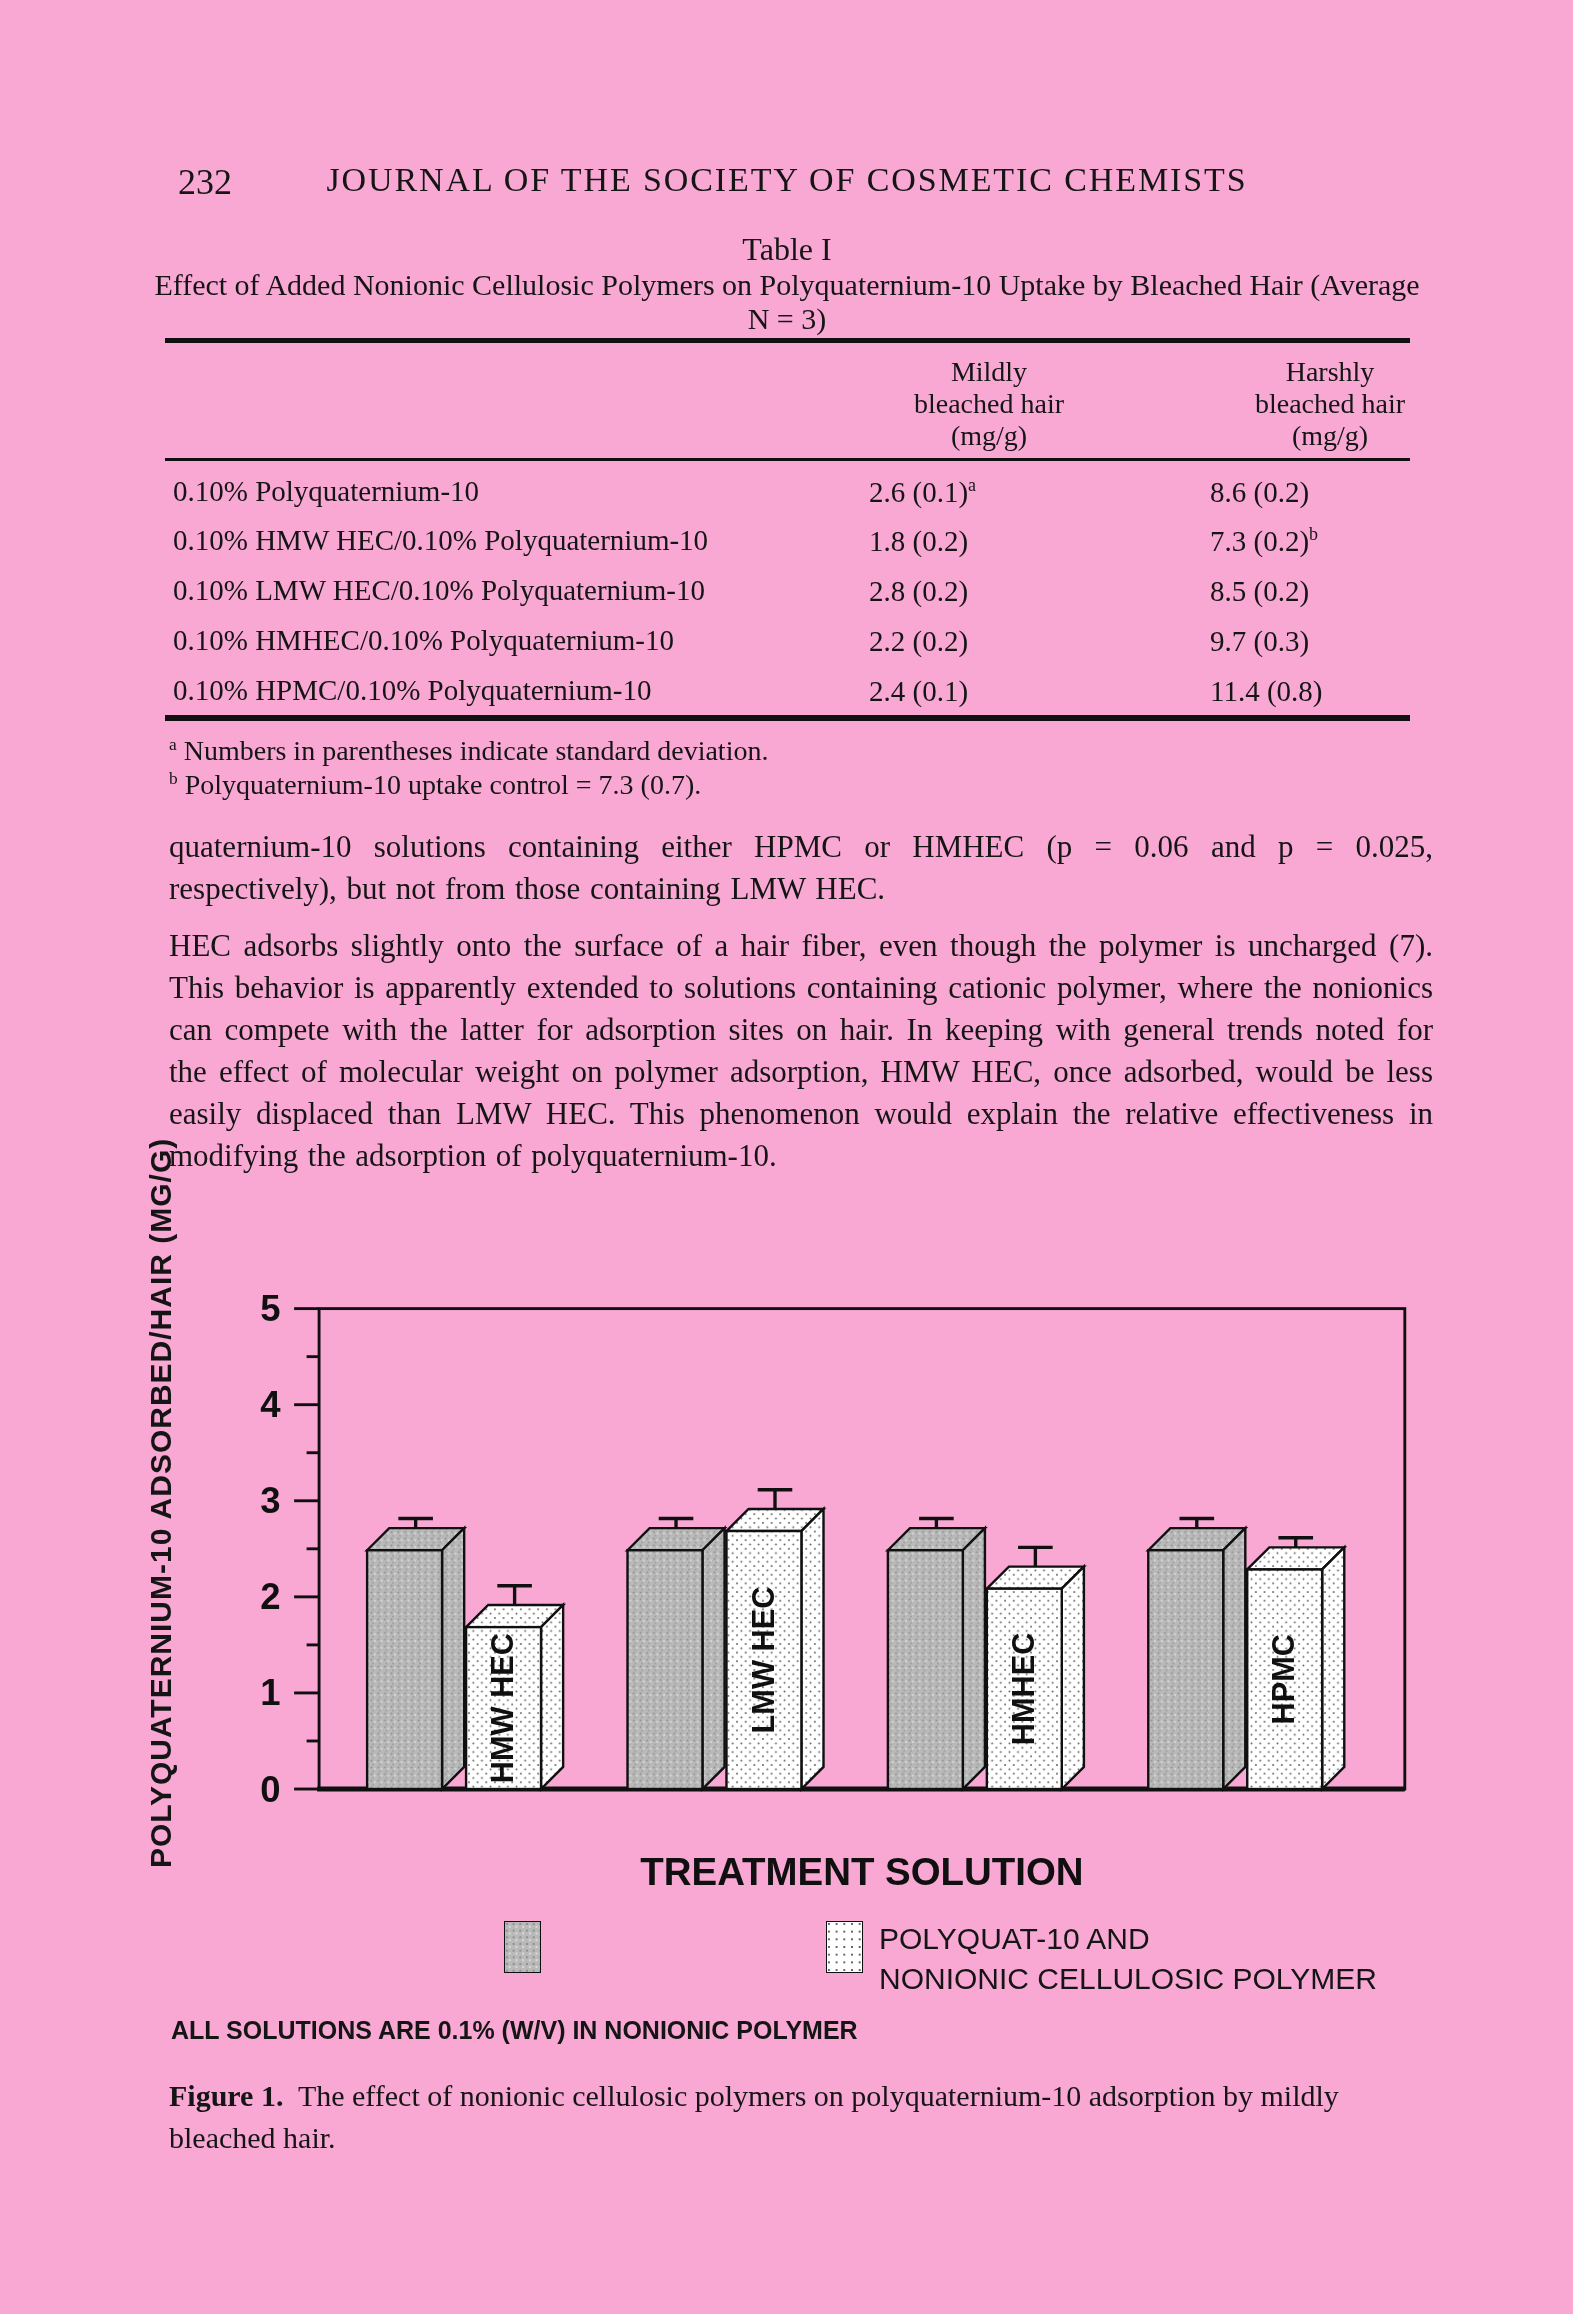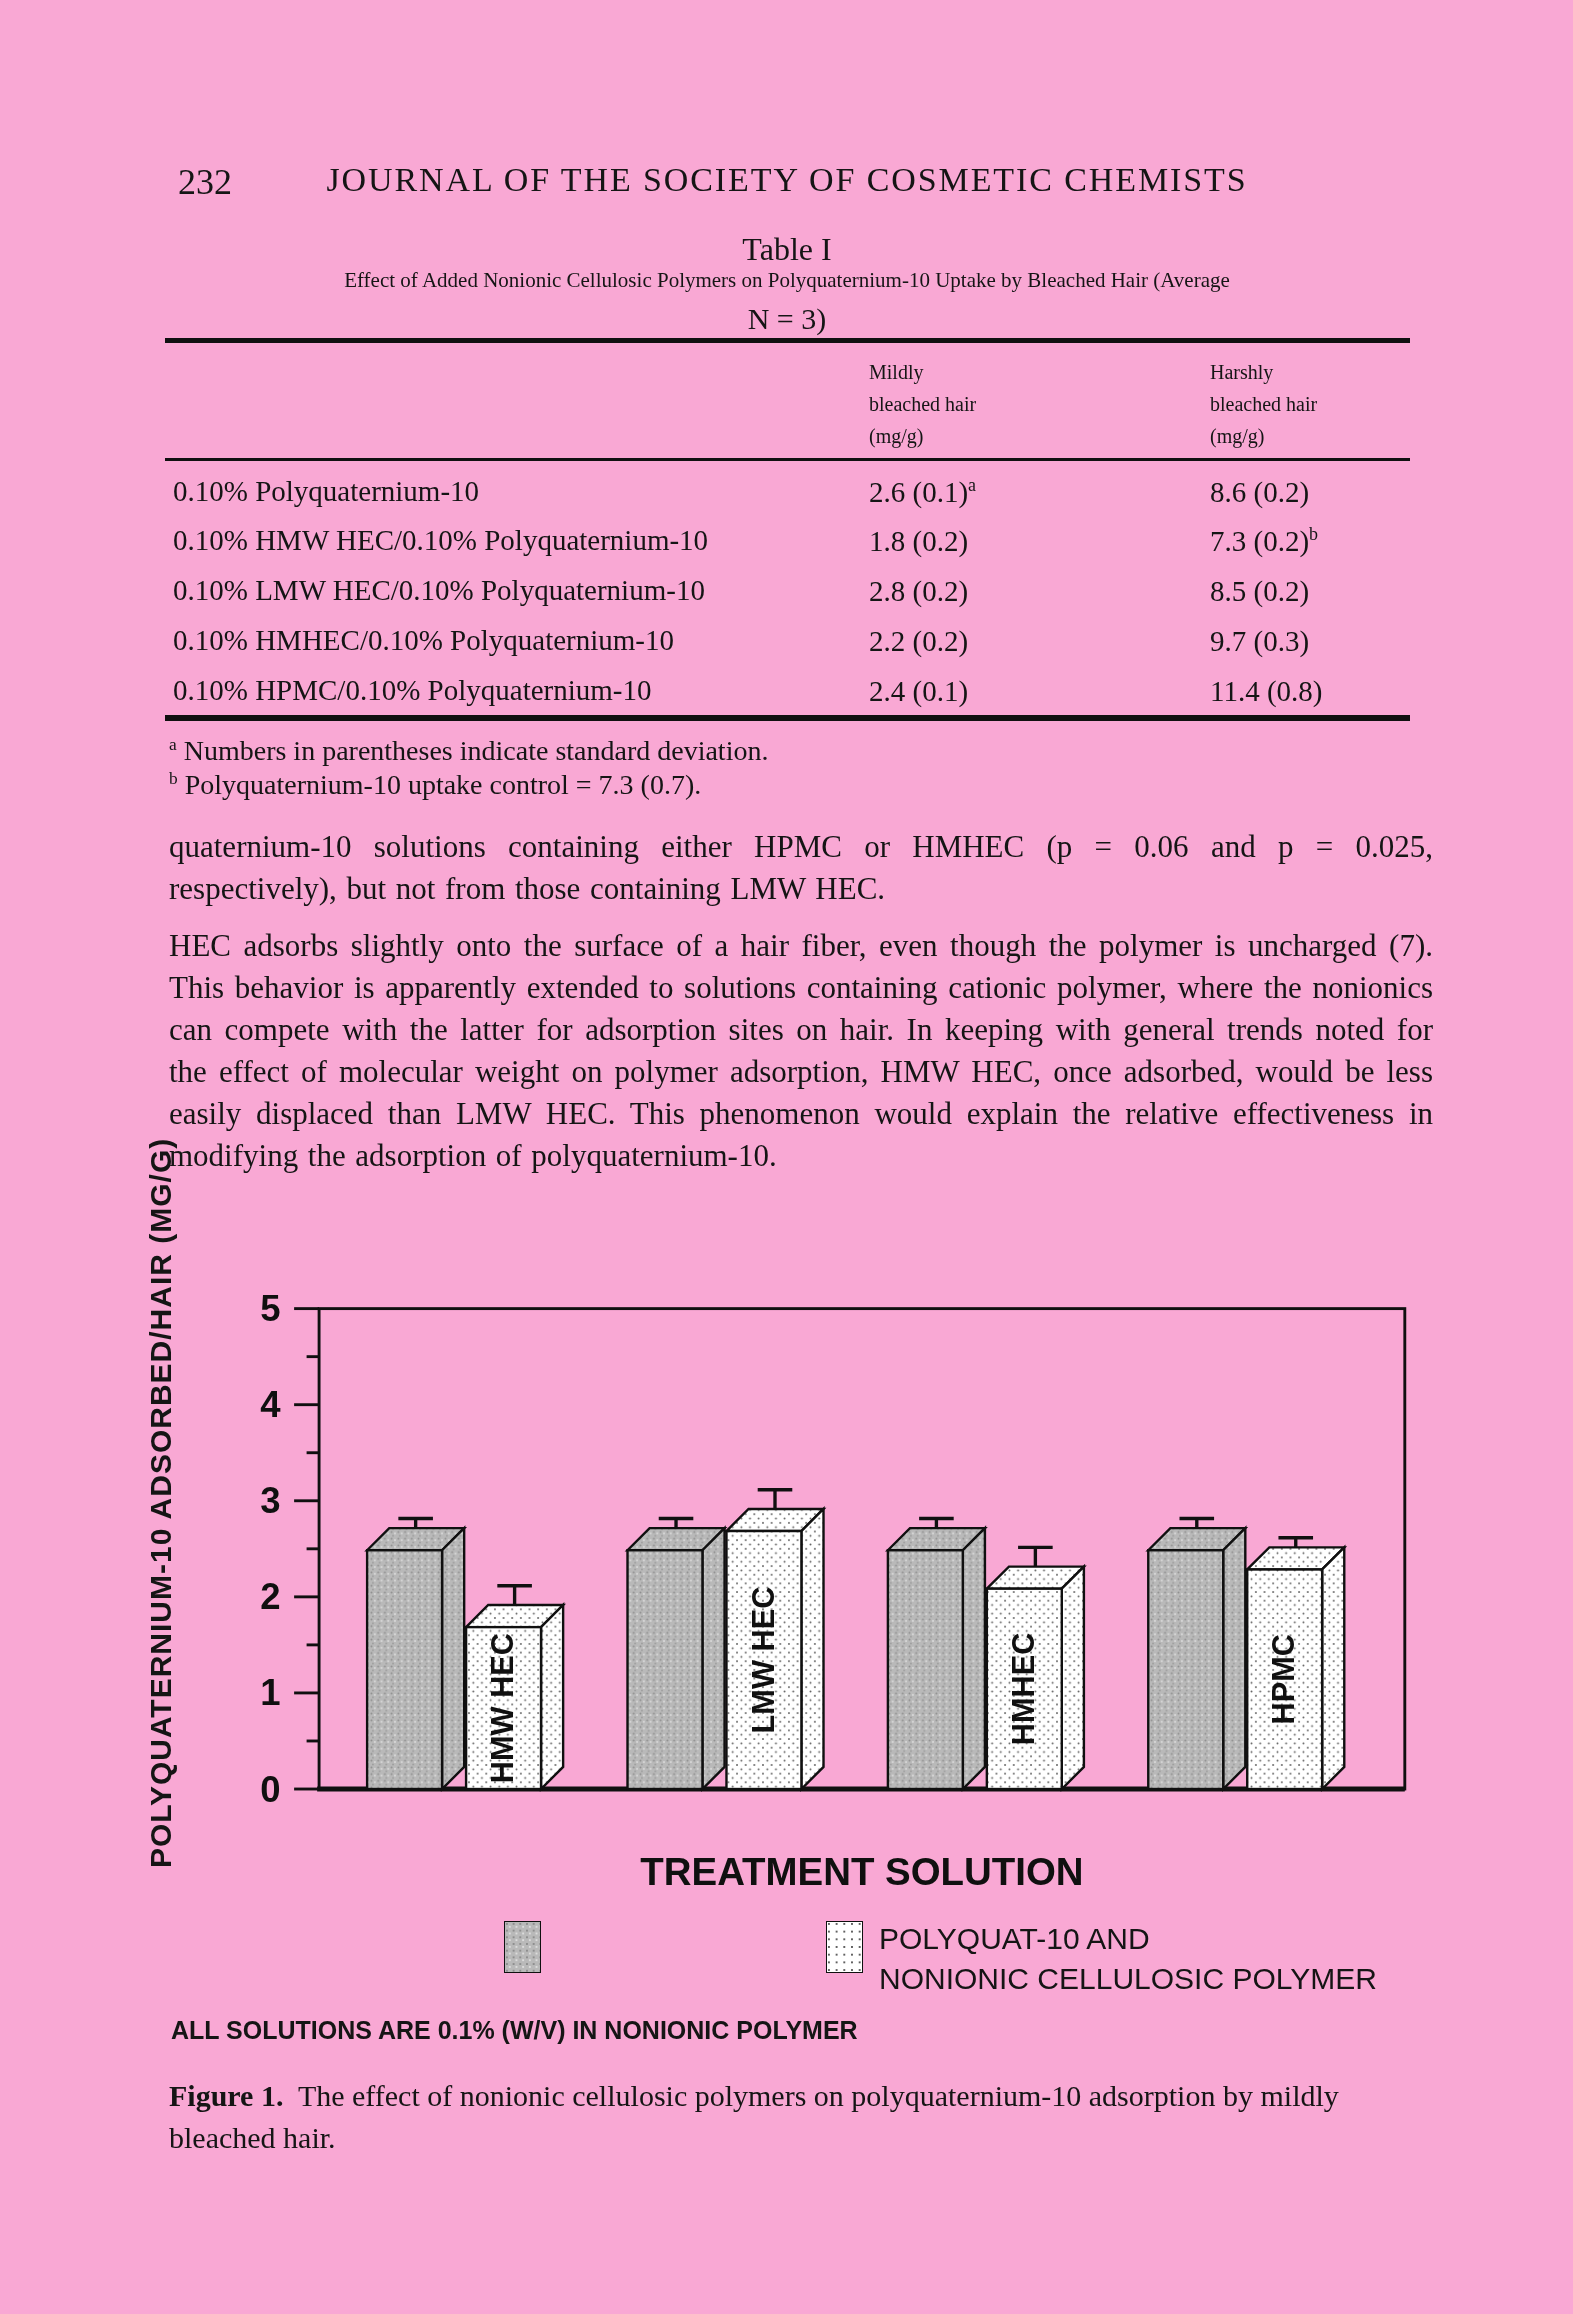--- a/index.html
+++ b/index.html
@@ -6,27 +6,27 @@
   .page{
     position:relative; width:1574px; height:2314px; background:#f9a8d4;
     font-family:"Liberation Serif", serif; color:#151515; overflow:hidden;
   }
   .abs{position:absolute;}
   
   .pagenum{left:178px; top:161px; font-size:36px;}
   .runhead{left:0; right:0; top:161px; text-align:center; font-size:34px; letter-spacing:1.9px;}
   
   .tbl-title{left:0; right:0; top:231px; text-align:center; font-size:32px;}
-  .tbl-cap1{left:0; right:0; top:268px; text-align:center; font-size:21px;}
+  .tbl-cap1{left:0; right:0; top:268px; text-align:center; font-size:30px;}
   .tbl-cap2{left:0; right:0; top:302px; text-align:center; font-size:30px;}
   .rule{left:165px; width:1245px; background:#101010;}
   .rule-top{top:338px; height:4.8px;}
   .rule-mid{top:458px; height:2.9px;}
   .rule-bot{top:715px; height:5.8px;}
-  .colhead{width:240px; text-align:left; font-size:20px; line-height:32px; top:356px;}
+  .colhead{width:240px; text-align:center; font-size:28px; line-height:32px; top:356px;}
   .colhead.mild{left:869px;}
   .colhead.harsh{left:1210px;}
   .row-label{left:173px; font-size:29px; white-space:nowrap;}
   .cell{width:240px; text-align:left; font-size:29px; white-space:nowrap;}
   .cell.mild{left:869px;}
   .cell.harsh{left:1210px;}
   sup{font-size:0.62em;}
   .footnote{left:169px; font-size:28px; white-space:nowrap;}
   
   .para{left:169px; width:1264px; font-size:31px; line-height:42px;

